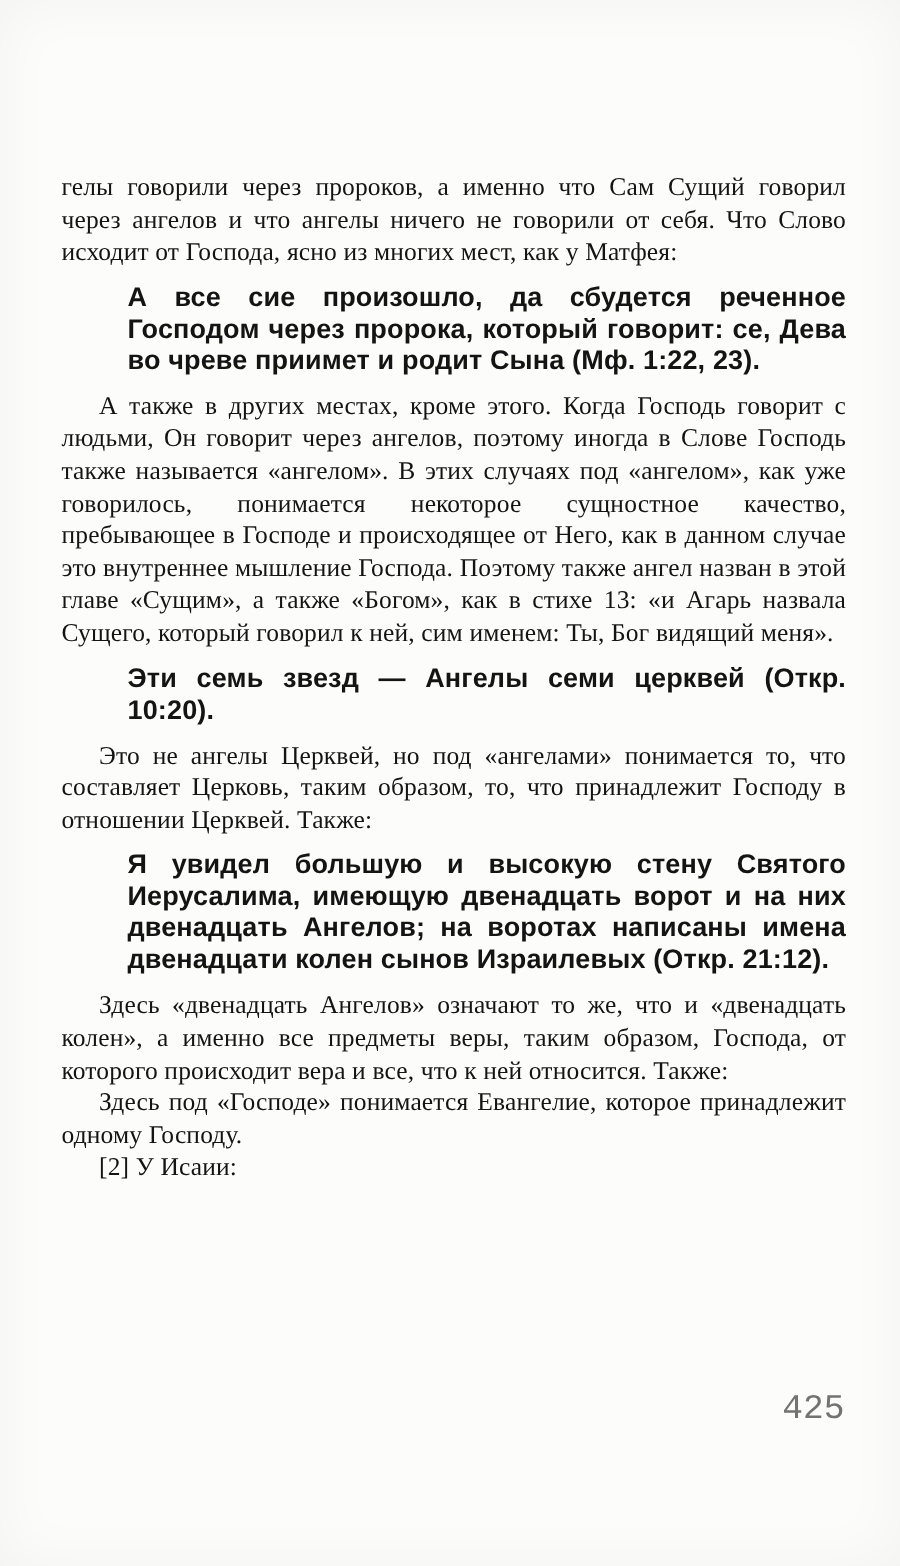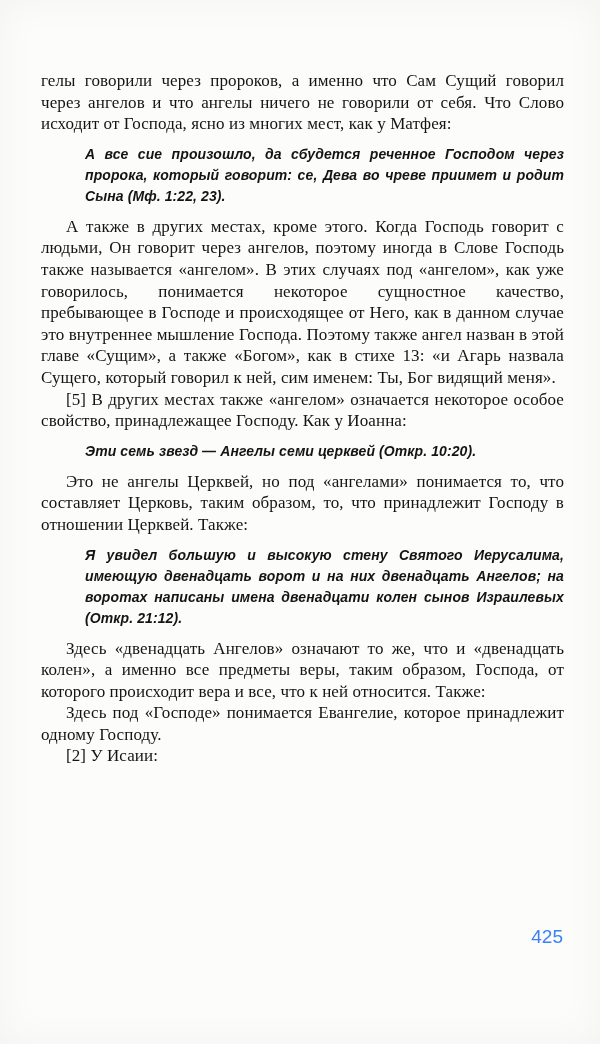--- a/index.html
+++ b/index.html
@@ -29,48 +29,47 @@
     text-align: justify;
   }
   p.body, p.opening {
     font-size: 17px;
     line-height: 21.6px;
     text-indent: 25px;
     letter-spacing: 0.1px;
   }
   p.opening {
     text-indent: 0;
+    margin-top: 44px;
   }
   p.quote {
     font-family: "Liberation Sans", sans-serif;
     font-weight: bold;
-    font-size: 14px;
+    font-size: 18px;
     line-height: 21px;
     margin: 9px 0 9px 44px;
     letter-spacing: 0.1px;
-    font-style: italic;
   }
   .page-number {
     position: absolute;
     right: 37px;
     top: 926px;
-    font-size: 19px;
-    font-family: Liberation Sans, sans-serif;
-    color: #3b82f6;
+    font-size: 23px;
+    font-family: Liberation Mono, monospace;
+    color: #737373;
   }
 </style>
 </head>
 <body>
 
 <div class="scan-page">
   <div class="text-col" id="paragraphs">
       <p class="opening">гелы говорили через пророков, а именно что Сам Сущий говорил через ангелов и что ангелы ничего не говорили от себя. Что Слово исходит от Господа, ясно из многих мест, как у Матфея:</p>
       <p class="quote">А все сие произошло, да сбудется реченное Господом через пророка, который говорит: се, Дева во чреве приимет и родит Сына (Мф. 1:22, 23).</p>
       <p class="body">А также в других местах, кроме этого. Когда Господь говорит с людьми, Он говорит через ангелов, поэтому иногда в Слове Господь также называется «ангелом». В этих случаях под «ангелом», как уже говорилось, понимается некоторое сущностное качество, пребывающее в Господе и происходящее от Него, как в данном случае это внутреннее мышление Господа. Поэтому также ангел назван в этой главе «Сущим», а также «Богом», как в стихе 13: «и Агарь назвала Сущего, который говорил к ней, сим именем: Ты, Бог видящий меня».</p>
-      <p class="body">[5] В других местах также «ангелом» означается некоторое особое свойство, принадлежащее Господу. Как у Иоанна:</p>
       <p class="quote">Эти семь звезд — Ангелы семи церквей (Откр. 10:20).</p>
       <p class="body">Это не ангелы Церквей, но под «ангелами» понимается то, что составляет Церковь, таким образом, то, что принадлежит Господу в отношении Церквей. Также:</p>
       <p class="quote">Я увидел большую и высокую стену Святого Иерусалима, имеющую двенадцать ворот и на них двенадцать Ангелов; на воротах написаны имена двенадцати колен сынов Израилевых (Откр. 21:12).</p>
       <p class="body">Здесь «двенадцать Ангелов» означают то же, что и «двенадцать колен», а именно все предметы веры, таким образом, Господа, от которого происходит вера и все, что к ней относится. Также:</p>
       <p class="body">Здесь под «Господе» понимается Евангелие, которое принадлежит одному Господу.</p>
       <p class="body">[2] У Исаии:</p>
     </div>
   <div class="page-number">425</div>
 </div>
 

